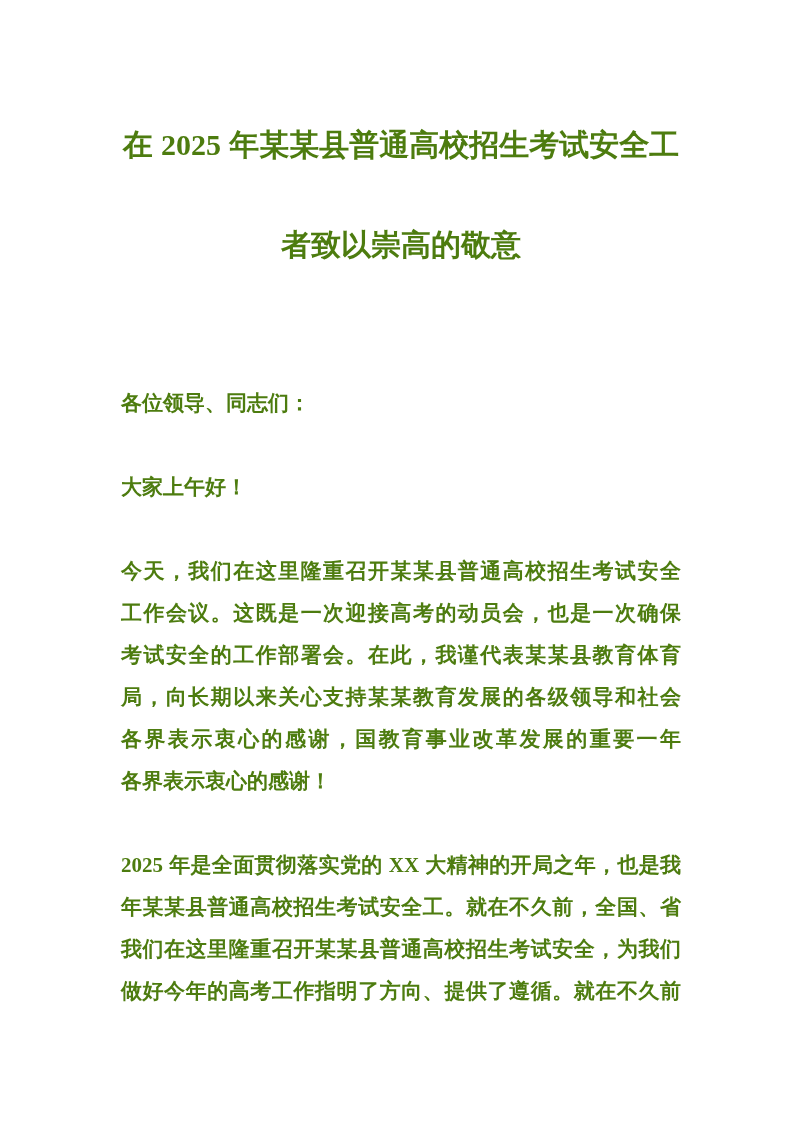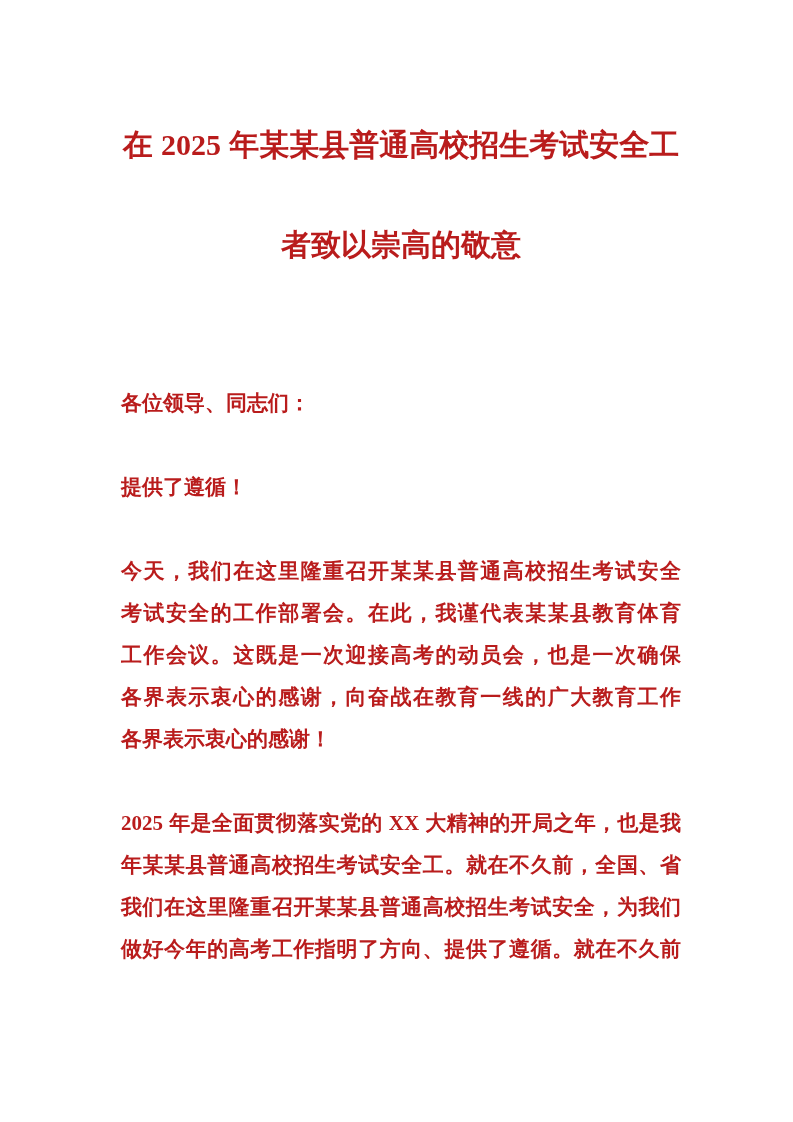--- a/index.html
+++ b/index.html
@@ -9,21 +9,21 @@
   }
   .page {
     position: relative;
     width: 793px;
     height: 1122px;
     background: #ffffff;
     box-sizing: border-box;
     padding: 95px 112px 0 121px;
     overflow: hidden;
     font-family: "Liberation Sans", "DejaVu Sans", sans-serif;
-    color: #b91c1c;
+    color: #4d7c0f;
   }
   .doc-title {
     font-size: 30px;
     font-weight: 700;
     line-height: 100px;
     text-align: center;
     margin: 0 0 87px 0;
     letter-spacing: 0;
   }
   .para {
@@ -58,28 +58,29 @@
   <h1 class="doc-title">
     <div class="doc-line">在 <span class="latin">2025</span> 年某某县普通高校招生考试安全工</div>
     <div class="doc-line">者致以崇高的敬意</div>
   </h1>
 
   <div class="para">
     <div class="doc-line line-left">各位领导、同志们：</div>
   </div>
 
   <div class="para">
-    <div class="doc-line line-left">提供了遵循！</div>
+    <div class="doc-line line-left">大家上午好！</div>
   </div>
 
   <div class="para">
     <div class="doc-line">今天，我们在这里隆重召开某某县普通高校招生考试安全</div>
+    <div class="doc-line">工作会议。这既是一次迎接高考的动员会，也是一次确保</div>
     <div class="doc-line">考试安全的工作部署会。在此，我谨代表某某县教育体育</div>
-    <div class="doc-line">工作会议。这既是一次迎接高考的动员会，也是一次确保</div>
-    <div class="doc-line">各界表示衷心的感谢，向奋战在教育一线的广大教育工作</div>
+    <div class="doc-line">局，向长期以来关心支持某某教育发展的各级领导和社会</div>
+    <div class="doc-line">各界表示衷心的感谢，国教育事业改革发展的重要一年</div>
     <div class="doc-line line-left">各界表示衷心的感谢！</div>
   </div>
 
   <div class="para">
     <div class="doc-line"><span class="latin">2025</span> 年是全面贯彻落实党的 <span class="latin">XX</span> 大精神的开局之年，也是我</div>
     <div class="doc-line">年某某县普通高校招生考试安全工。就在不久前，全国、省</div>
     <div class="doc-line">我们在这里隆重召开某某县普通高校招生考试安全，为我们</div>
     <div class="doc-line">做好今年的高考工作指明了方向、提供了遵循。就在不久前</div>
   </div>
 

